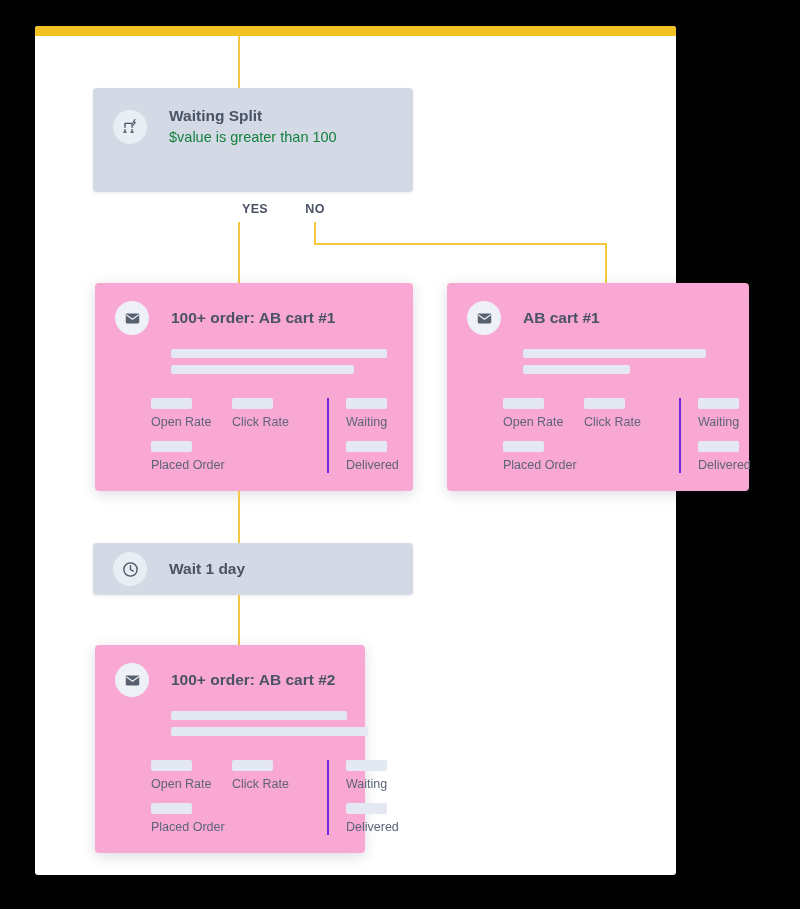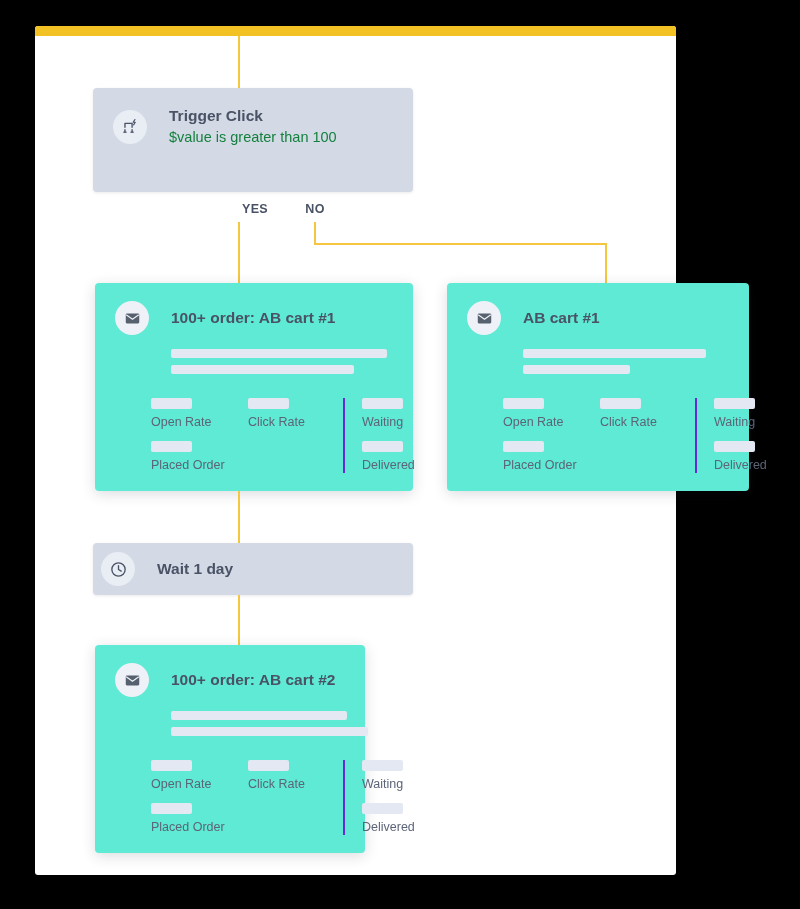--- a/index.html
+++ b/index.html
@@ -66,21 +66,21 @@
     position: absolute;
   }
 
   .node-tinted {
     background: #d3dae6;
     border-radius: 4px;
     box-shadow: 0 1px 3px rgba(40,50,70,0.10);
   }
 
   .node-white {
-    background: #5eead4;
+    background: #f9a8d4;
     border-radius: 4px;
     box-shadow: 0 3px 14px rgba(30,40,60,0.16);
   }
 
   .node-inner {
     position: relative;
     height: 100%;
     padding: 18px 20px;
   }
 
@@ -147,21 +147,21 @@
   }
 
   .stats-right {
     flex: 0 0 auto;
     border-left: 2px solid #6d28d9;
     padding-left: 17px;
     margin-left: 17px;
   }
 
   .stat-col { width: 78px; }
-  .stat-col + .stat-col { margin-left: 19px; }
+  .stat-col + .stat-col { margin-left: 3px; }
 
   .stat-chip {
     width: 41px;
     height: 11px;
     background: #e4e8f2;
     border-radius: 2px;
   }
 
   .stat-label {
     margin-top: 6px;
@@ -190,21 +190,21 @@
           <svg width="19" height="19" viewBox="0 0 24 24" fill="none" stroke="#4a5265" stroke-width="1.7" stroke-linecap="round" stroke-linejoin="round">
             <path d="M5 19v-3"></path>
             <path d="M5 13V8h9v5"></path>
             <path d="M14 19v-3"></path>
             <path d="M3.6 19.2h2.8"></path>
             <path d="M12.6 19.2h2.8"></path>
             <path d="M17.6 3.2l-2.2 3.4h2.6l-2.1 3.3" stroke-width="1.5"></path>
           </svg>
         </span>
         <div class="head-text">
-          <div class="node-title">Trigger Click</div>
+          <div class="node-title">Waiting Split</div>
           <div class="node-subtitle">$value is greater than 100</div>
         </div>
       </div>
     </div>
   </div>
 
   <div class="branch-label" style="left:239px; top:202px;margin-left:16px;">YES</div>
   <div class="branch-label" style="left:315px; top:202px;">NO</div>
 
   <div class="conn conn-v" style="left:238px; top:222px; height:62px;"></div>
@@ -313,21 +313,21 @@
             <div class="stat-label">Delivered</div>
           </div>
         </div>
       </div>
     </div>
   </div>
 
   <div class="conn conn-v" style="left:238px; top:491px; height:52px;"></div>
 
   <div class="node node-tinted" style="left:93px; top:543px; width:320px; height:52px;">
-    <div class="node-inner" style="padding:9px 8px;">
+    <div class="node-inner" style="padding:9px 20px;">
       <div class="node-head">
         <span class="node-icon">
           <svg width="19" height="19" viewBox="0 0 24 24" fill="none" stroke="#4a5265" stroke-width="1.7" stroke-linecap="round" stroke-linejoin="round">
             <circle cx="12" cy="12" r="8.4"></circle>
             <path d="M12 7.2V12l3.4 2.1"></path>
           </svg>
         </span>
         <div class="node-title">Wait 1 day</div>
       </div>
     </div>

